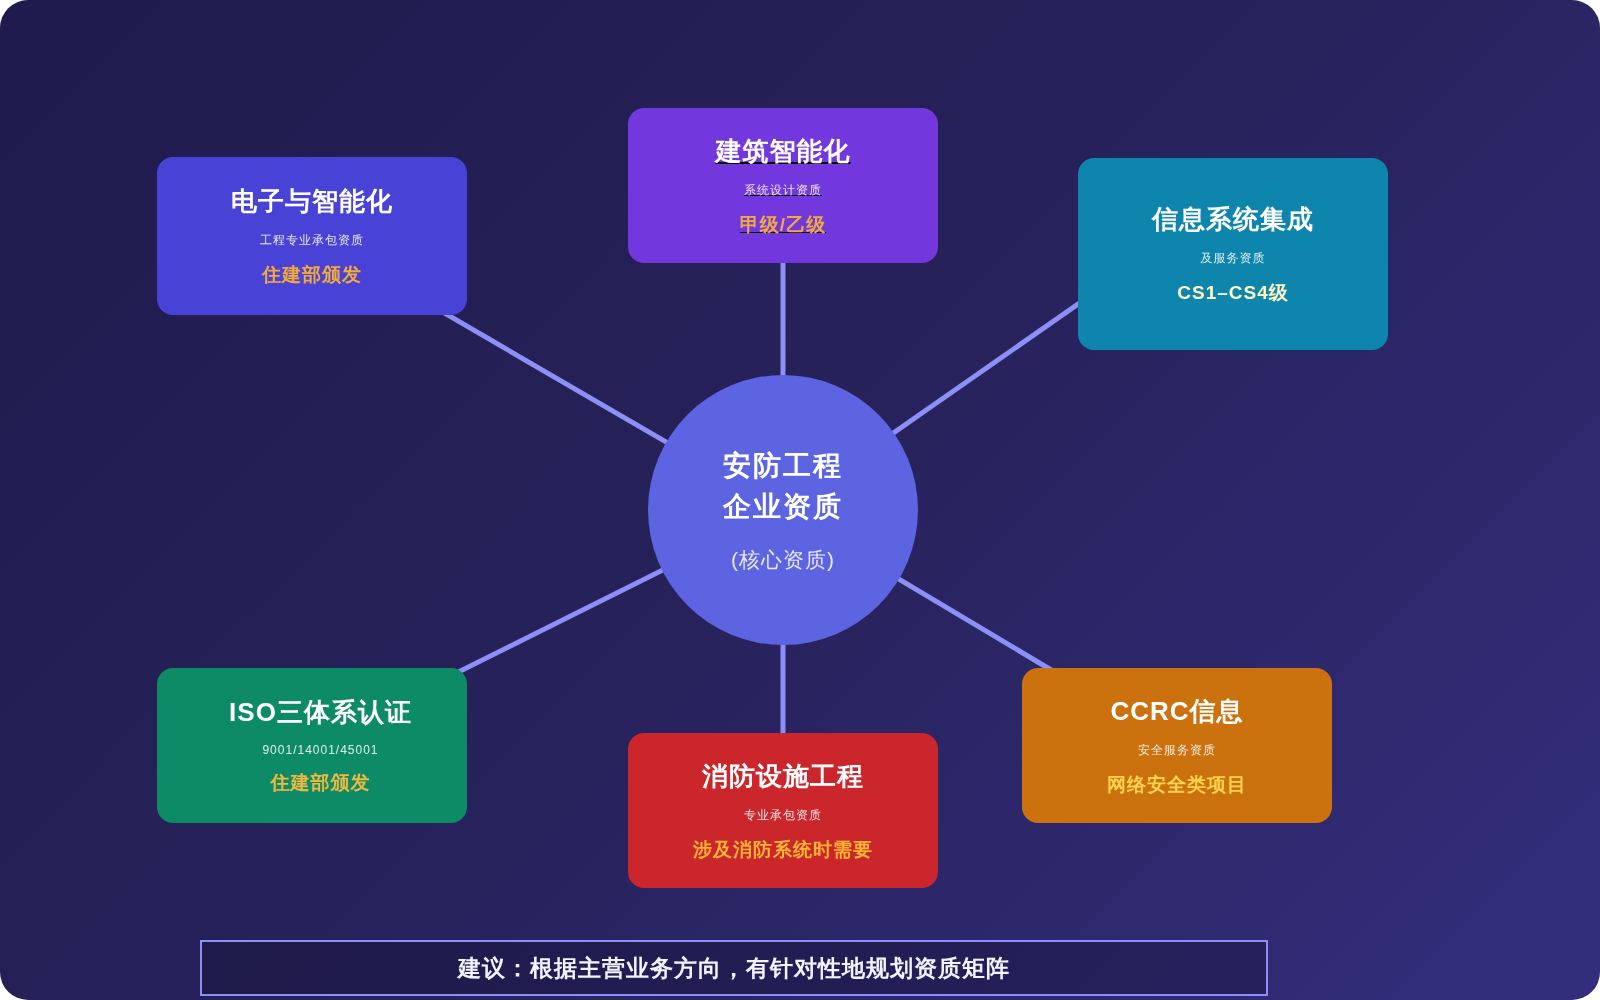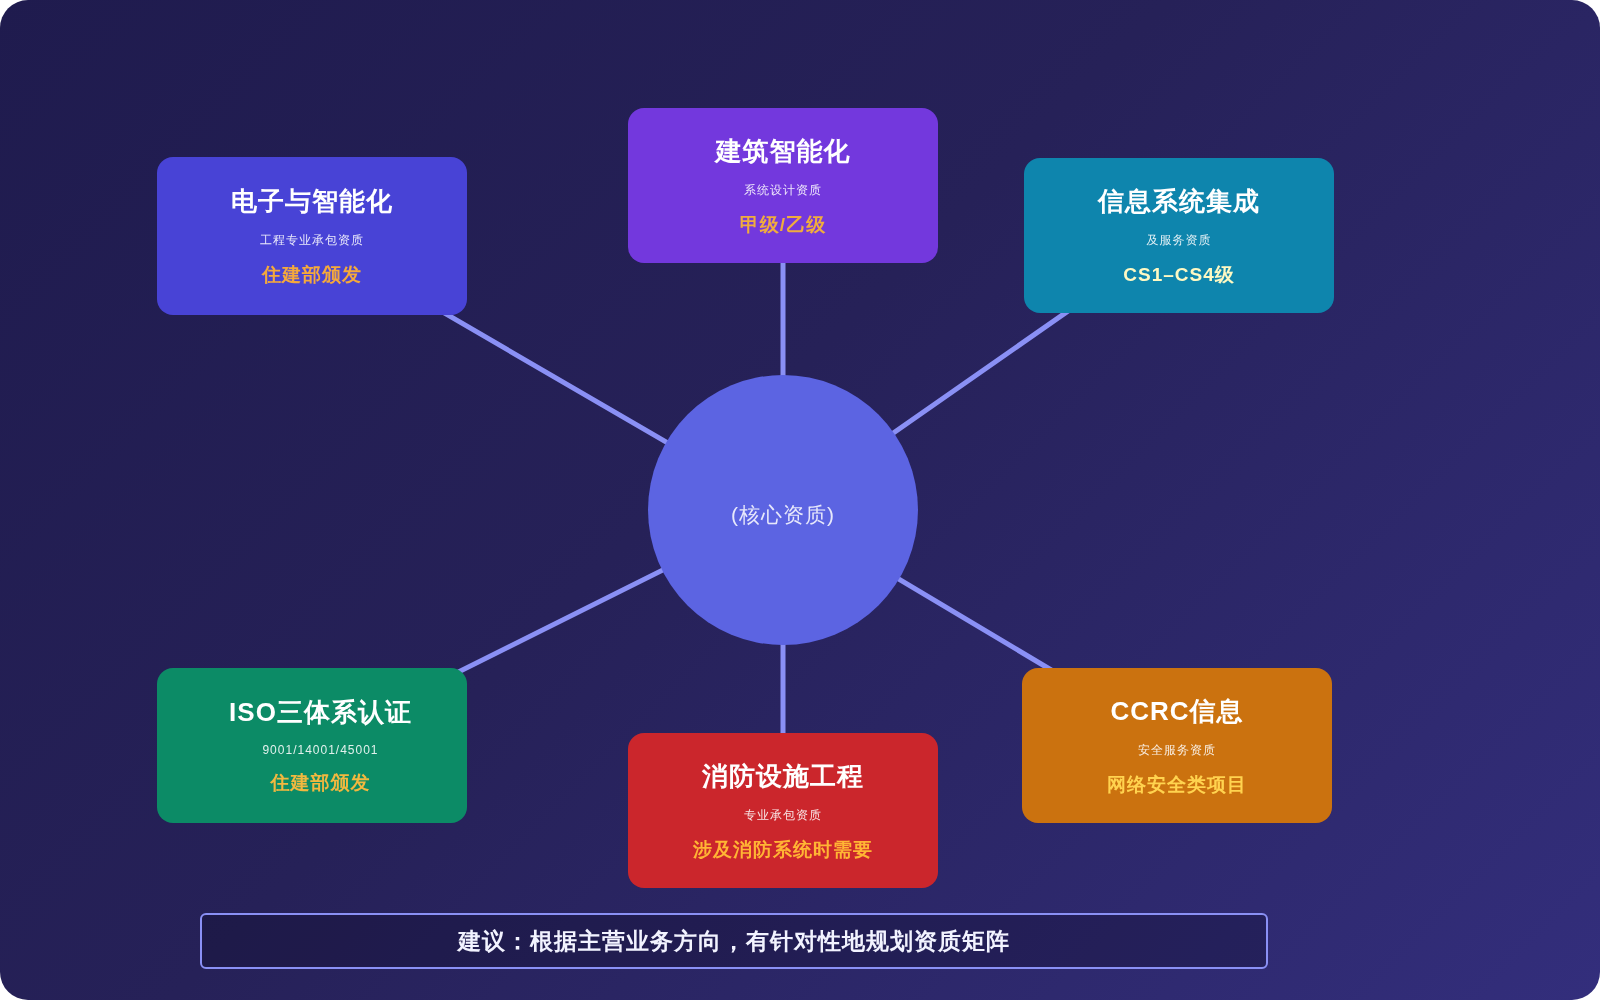--- a/index.html
+++ b/index.html
@@ -24,38 +24,38 @@
   .node {
     position: absolute; border-radius: 16px;
     display: flex; flex-direction: column; align-items: center; justify-content: center;
     gap: 13px; text-align: center;
   }
   .node .node-title { color: #FFFFFF; font-size: 26px; font-weight: bold; letter-spacing: 1px; }
   .node .node-subtitle { color: rgba(255,255,255,0.88); font-size: 12px; letter-spacing: 1px; }
   .node .node-note { font-size: 19px; font-weight: bold; letter-spacing: 1px; }
 
   .box-top-left     { left: 157px;  top: 157px; width: 310px; height: 158px; }
-  .box-top-mid      { left: 628px;  top: 108px; width: 310px; height: 155px; }
-  .box-top-right    { left: 1024px; top: 158px; width: 310px; height: 155px; }
+  .box-top-mid      { left: 628px;  top: 108px; width: 310px; height: 155px; text-decoration: underline; }
+  .box-top-right    { left: 1078px; top: 158px; width: 310px; height: 192px; }
   .box-bottom-left  { left: 157px;  top: 668px; width: 310px; height: 155px; }
   .box-bottom-mid   { left: 628px;  top: 733px; width: 310px; height: 155px; }
   .box-bottom-right { left: 1022px; top: 668px; width: 310px; height: 155px; }
 
   .center-circle {
     position: absolute; left: 648px; top: 375px; width: 270px; height: 270px;
     border-radius: 50%;
     display: flex; flex-direction: column; align-items: center; justify-content: center;
     gap: 8px; text-align: center;
   }
   .center-circle .center-line { color: #FFFFFF; font-size: 28px; font-weight: bold; letter-spacing: 2px; line-height: 1.45; }
   .center-circle .center-sub  { color: rgba(255,255,255,0.85); font-size: 21px; margin-top: 10px; letter-spacing: 1px; }
 
   .note-bar {
-    position: absolute; left: 200px; top: 913px; width: 1068px; height: 56px;
-    border: 2px solid #8A90F5; border-radius: 6px;
+    position: absolute; left: 200px; top: 940px; width: 1068px; height: 56px;
+    border: 2px solid #8A90F5; border-radius: 0;
     background: rgba(12, 9, 40, 0.30);
     display: flex; align-items: center; justify-content: center;
   }
   .note-bar .note-text { color: #F2F3FF; font-size: 23px; font-weight: bold; letter-spacing: 1px; }
 </style>
 </head>
 <body>
 
 <div class="canvas">
 
@@ -99,20 +99,24 @@
     <div class="node-note" style="color: rgb(255, 211, 79);">网络安全类项目</div>
   </div>
 
   <div class="node box-bottom-mid" style="background: rgb(203, 38, 44);">
     <div class="node-title">消防设施工程</div>
     <div class="node-subtitle">专业承包资质</div>
     <div class="node-note" style="color: rgb(255, 181, 52);">涉及消防系统时需要</div>
   </div>
 
   <div class="center-circle" style="background: rgb(92, 100, 226);">
+    <div>
+      <div class="center-line">安防工程</div>
+      <div class="center-line">企业资质</div>
+    </div>
     <div class="center-sub">(核心资质)</div>
   </div>
 
   <div class="note-bar">
     <div class="note-text">建议：根据主营业务方向，有针对性地规划资质矩阵</div>
   </div>
 
 </div>
 
 </body></html>

